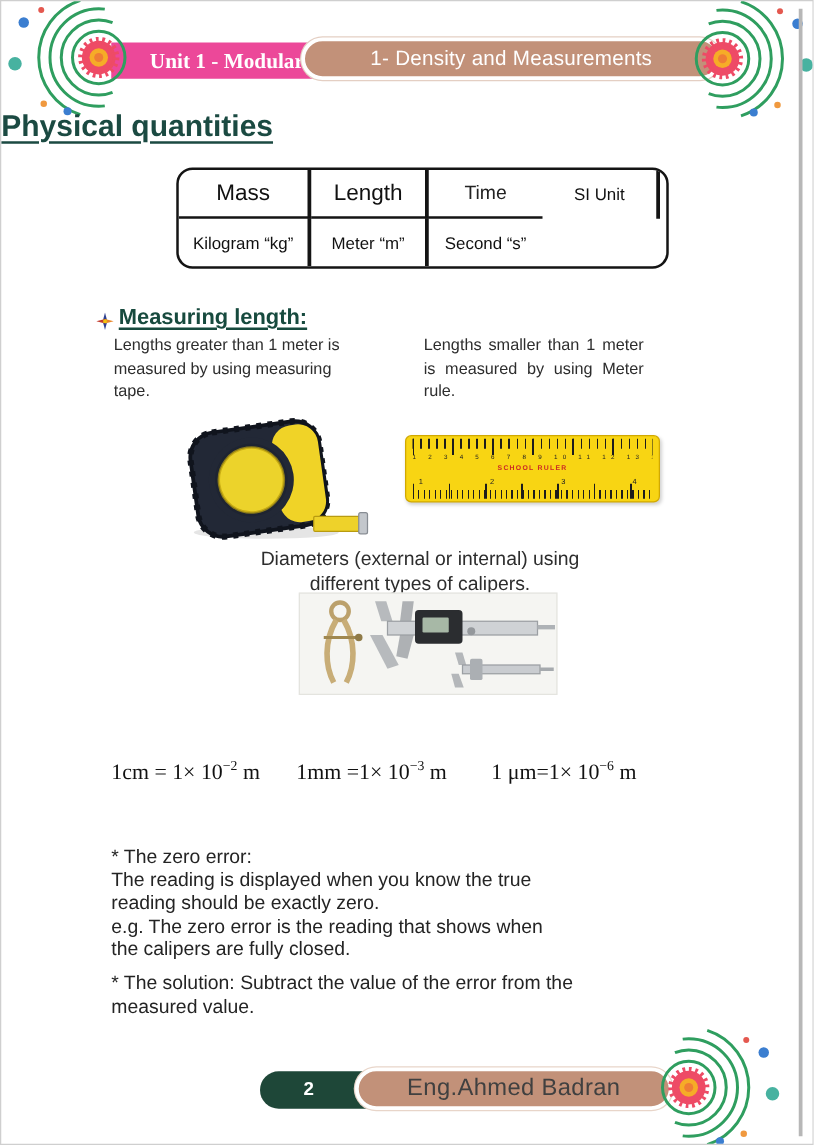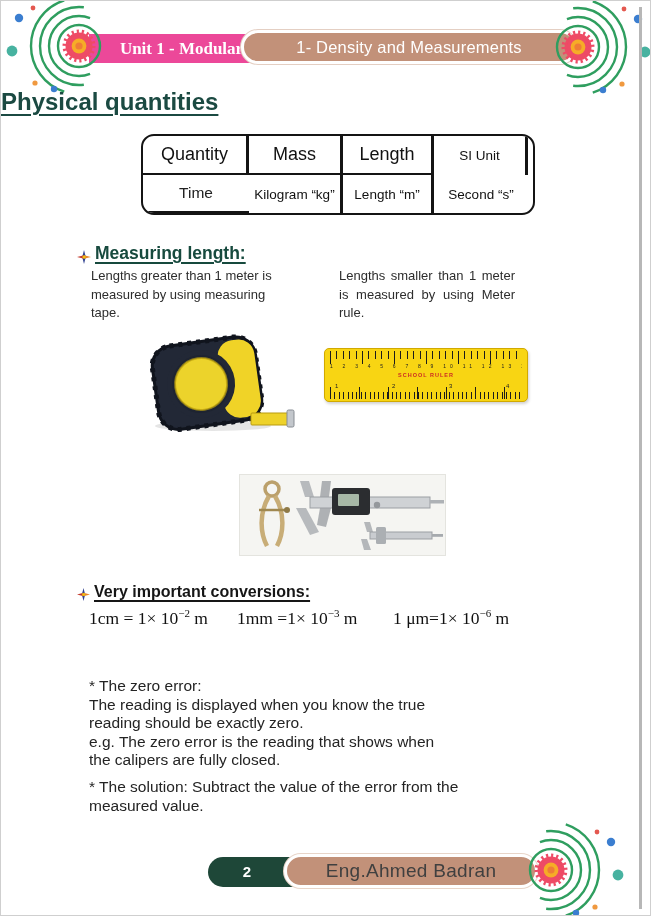--- a/index.html
+++ b/index.html
@@ -118,27 +118,26 @@
       <circle cx="59" cy="92" r="3.2" fill="#3b7ed0"></circle>
     </g>
   </svg>
   <svg class="atom atom-right" viewBox="0 0 124 102">
     <use href="#atomg"></use>
   </svg>
 
   <div class="page-title">Physical quantities</div>
 
   <div class="qtable">
-    <div class="cell h vline hline">Quantity</div>
     <div class="cell h vline hline">Mass</div>
     <div class="cell h vline hline">Length</div>
+    <div class="cell h-light hline">Time</div>
     <div class="cell u vline">SI Unit</div>
-    <div class="cell h-light hline">Time</div>
     <div class="cell u vline">Kilogram “kg”</div>
-    <div class="cell u vline">Length “m”</div>
+    <div class="cell u vline">Meter “m”</div>
     <div class="cell u">Second “s”</div>
   </div>
 
   <div class="sect sect-1">
     <svg width="14" height="14" viewBox="0 0 14 14">
       <polygon points="7,0 8.8,7 7,14 5.2,7" fill="#2e3f8f"></polygon>
       <polygon points="0,7 7,5.2 7,8.8" fill="#c23b2e"></polygon>
       <polygon points="14,7 7,5.2 7,8.8" fill="#e8872b"></polygon>
       <rect x="5.6" y="5.6" width="2.8" height="2.8" fill="#f2c20f"></rect>
     </svg>
@@ -165,20 +164,24 @@
   <div class="ruler">
     <div class="t-small"></div>
     <div class="t-long"></div>
     <div class="nums">1 2 3 4 5 6 7 8 9 10 11 12 13 14 15</div>
     <div class="label">SCHOOL RULER</div>
     <div class="in-nums">1 2 3 4 5 6</div>
     <div class="b-small"></div>
     <div class="b-long"></div>
   </div>
 
+  <div class="caption">
+    <div>Diameters (external or internal) using</div>
+    <div>different types of calipers.</div>
+  </div>
   <div class="calipers">
     <svg width="205" height="80" viewBox="0 0 205 80">
       <circle cx="32" cy="14" r="7" fill="none" stroke="#bba06b" stroke-width="3.5"></circle>
       <path d="M29 21 C19 38 20 58 27 71" stroke="#c8ad77" stroke-width="4.5" fill="none"></path>
       <path d="M35 21 C45 38 44 58 37 71" stroke="#c8ad77" stroke-width="4.5" fill="none"></path>
       <line x1="19" y1="35" x2="47" y2="35" stroke="#a08850" stroke-width="2.5"></line>
       <circle cx="47" cy="35" r="3" fill="#8f7a47"></circle>
       <path d="M60 6 L69 6 L74 22 L65 22 Z" fill="#b7babd"></path>
       <path d="M56 33 L66 33 L79 57 L70 60 Z" fill="#b7babd"></path>
       <path d="M82 6 L91 6 L89 22 L80 22 Z" fill="#aeb1b4"></path>
@@ -189,29 +192,20 @@
       <rect x="98" y="19" width="21" height="12" rx="1" fill="#a7b8a6"></rect>
       <circle cx="137" cy="30" r="3.2" fill="#94989c"></circle>
       <path d="M124 47 L130 47 L133 57 L127 57 Z" fill="#b4b7ba"></path>
       <path d="M121 64 L127 64 L131 75 L124 75 Z" fill="#b4b7ba"></path>
       <rect x="130" y="57" width="62" height="7" fill="#c9ccd0" stroke="#9b9fa3"></rect>
       <rect x="136" y="52" width="10" height="17" rx="1.5" fill="#abafb3"></rect>
       <rect x="192" y="59" width="11" height="2.8" fill="#a6aaae"></rect>
     </svg>
   </div>
 
-  <div class="sect sect-2">
-    <svg width="13" height="13" viewBox="0 0 14 14">
-      <polygon points="7,0 8.8,7 7,14 5.2,7" fill="#2e3f8f"></polygon>
-      <polygon points="0,7 7,5.2 7,8.8" fill="#c23b2e"></polygon>
-      <polygon points="14,7 7,5.2 7,8.8" fill="#e8872b"></polygon>
-      <rect x="5.6" y="5.6" width="2.8" height="2.8" fill="#f2c20f"></rect>
-    </svg>
-    <span class="txt">Very important conversions:</span>
-  </div>
 
   <div class="conv-row">
     <span class="conv conv-0"><span>1cm = 1× 10</span><sup>−2</sup><span> m</span></span>
     <span class="conv conv-1"><span>1mm =1× 10</span><sup>−3</sup><span> m</span></span>
     <span class="conv conv-2"><span>1 μm=1× 10</span><sup>−6</sup><span> m</span></span>
   </div>
 
   <div class="zero-block">
     <div>* The zero error:</div>
     <div>The reading is displayed when you know the true</div>

